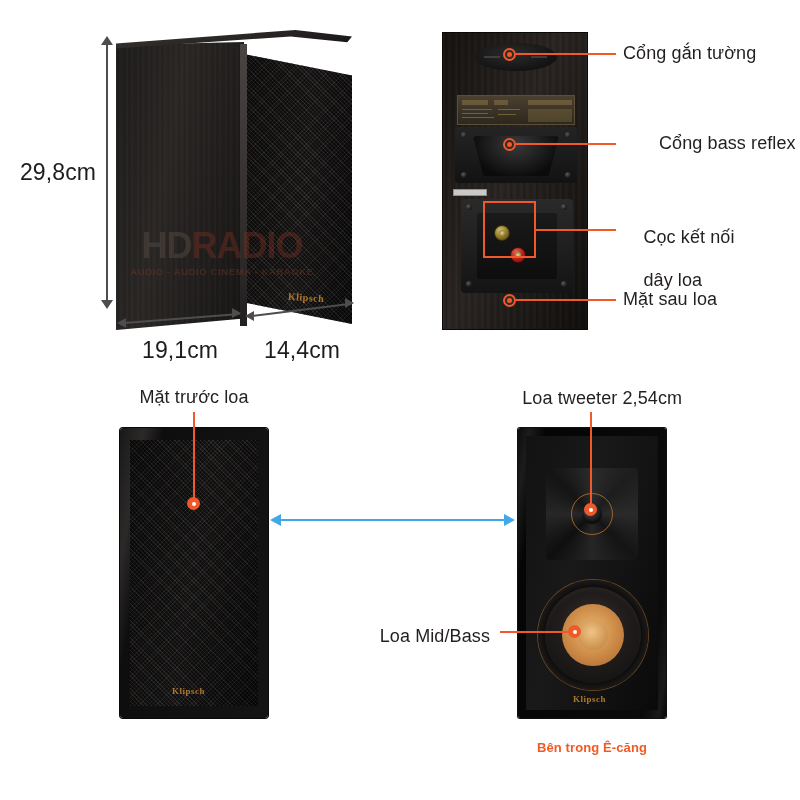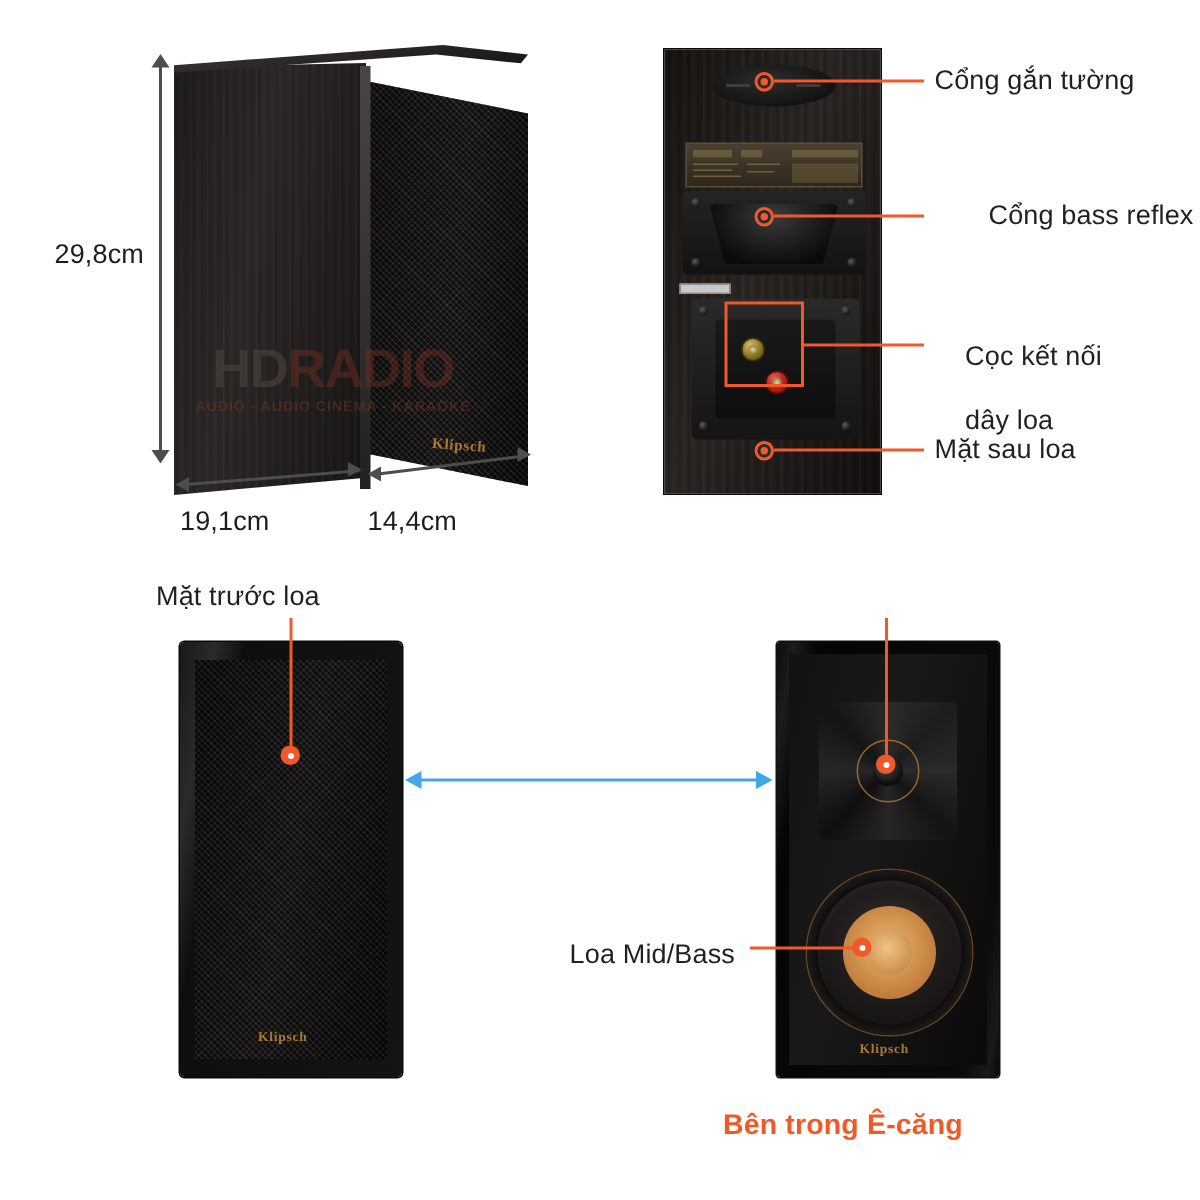--- a/index.html
+++ b/index.html
@@ -25,29 +25,29 @@
   .label {
     position: absolute;
     font-family: "Liberation Sans", sans-serif;
     font-size: 18px;
     color: #231f20;
     line-height: 1.18;
     white-space: pre;
     letter-spacing: 0.1px;
   }
   .label.dim {
-    font-size: 18px;
+    font-size: 23px;
     color: #1d1d1d;
   }
-  .label.center { }
+  .label.center { text-align: center; }
   .label.right  { text-align: right; }
   .label.accent {
     color: #f15a24;
     font-weight: bold;
-    font-size: 19px;
+    font-size: 13px;
   }
 
   
   .leader {
     position: absolute;
     background: #f1592a;
   }
   .leader.h { height: 2px; }
   .leader.v { width: 2px; }
 
@@ -442,21 +442,21 @@
     <div class="woofer" style="left:20px; top:152px; width:110px; height:110px;">
       <div class="surround" style="left:7px; top:7px; width:96px; height:96px;"></div>
       <div class="cone" style="left:24px; top:24px; width:62px; height:62px;"></div>
       <div class="dust" style="left:40px; top:40px; width:30px; height:30px;"></div>
     </div>
 
     <div class="klipsch-mark" style="left:55px; top:266px; font-size:9px;">Klipsch</div>
   </div>
 
   <div class="label center" style="left:482px; top:367px; width:220px;">
-    <br>
+    <span>Loa tweeter 2,54cm</span><br>
   </div>
   <div class="leader v" style="left:590px; top:412px; height:94px;"></div>
   <div class="dot onwhite" style="left:584px; top:503px;"></div>
 
   <div class="label right" style="left:298px; top:605px; width:192px;">
     <span>Loa Mid/Bass</span><br>
   </div>
   <div class="leader h" style="left:500px; top:631px; width:80px;"></div>
   <div class="dot onwhite" style="left:568px; top:625px;"></div>
 

